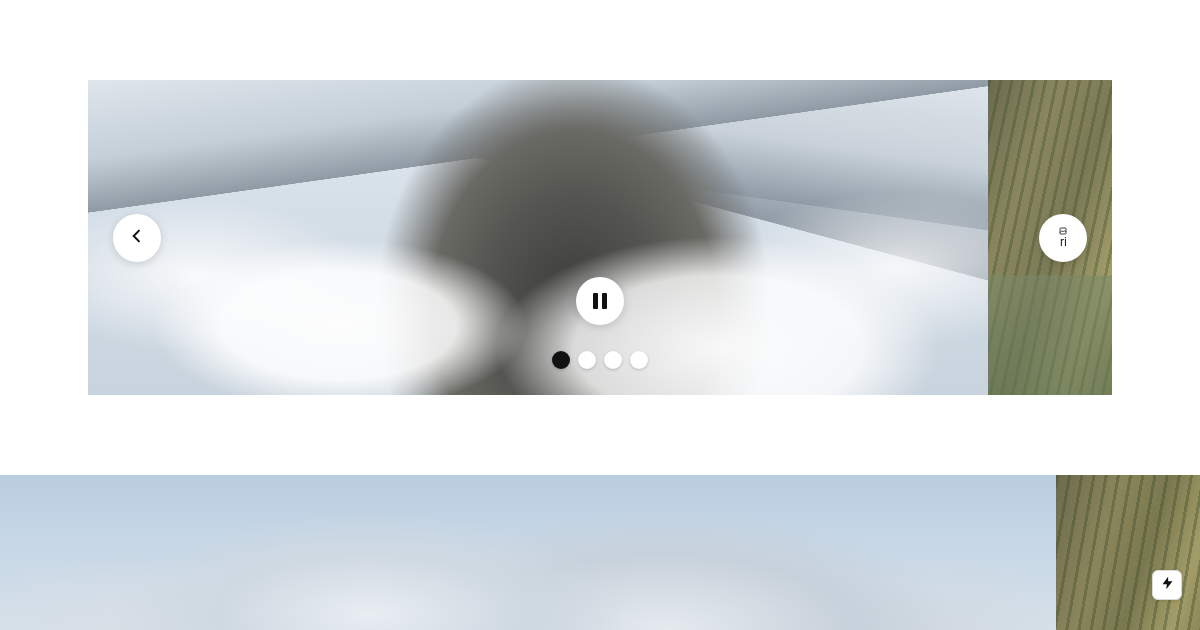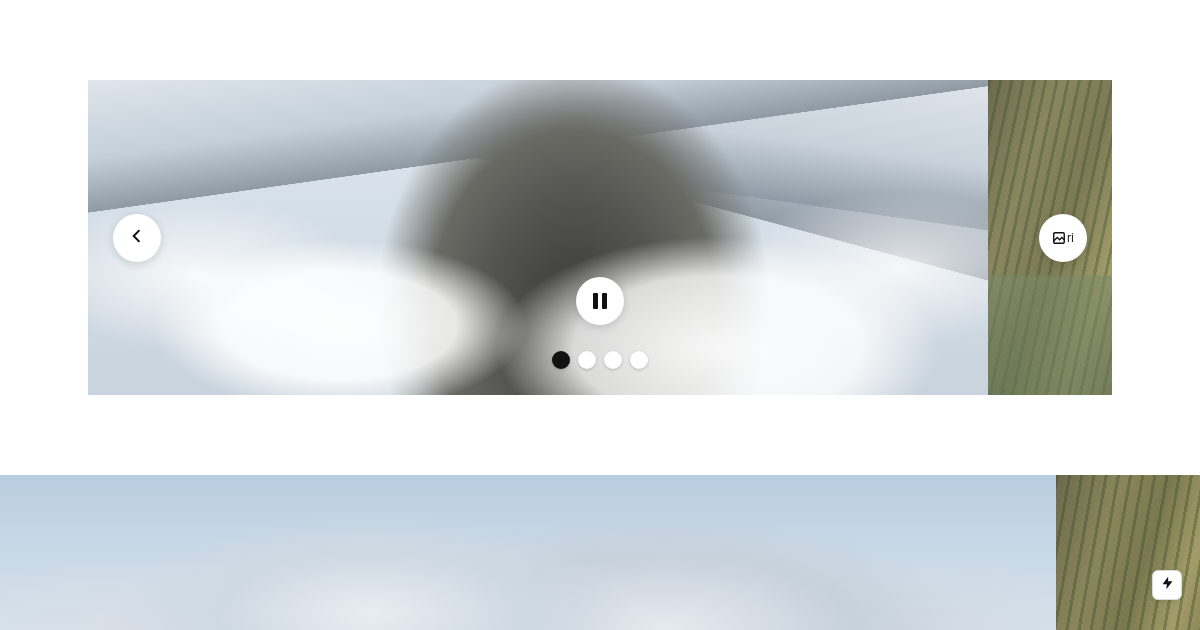--- a/index.html
+++ b/index.html
@@ -79,20 +79,21 @@
 .nav-prev svg, .nav-next svg { width: 20px; height: 20px; stroke: #111; stroke-width: 2.4; fill: none; }
 
 .broken-img {
   width: 22px;
   height: 22px;
   display: flex;
   align-items: center;
   justify-content: flex-start;
   color: #222;
   font-size: 11px;
+  flex-direction: column;
 }
 .broken-img svg { width: 14px; height: 14px; }
 .broken-img .alt { font-size: 12px; margin-left: 1px; color:#222; }
 
 .pause-btn {
   position: absolute;
   left: 50%;
   top: 70%;
   transform: translate(-50%, -50%);
   width: 48px;

